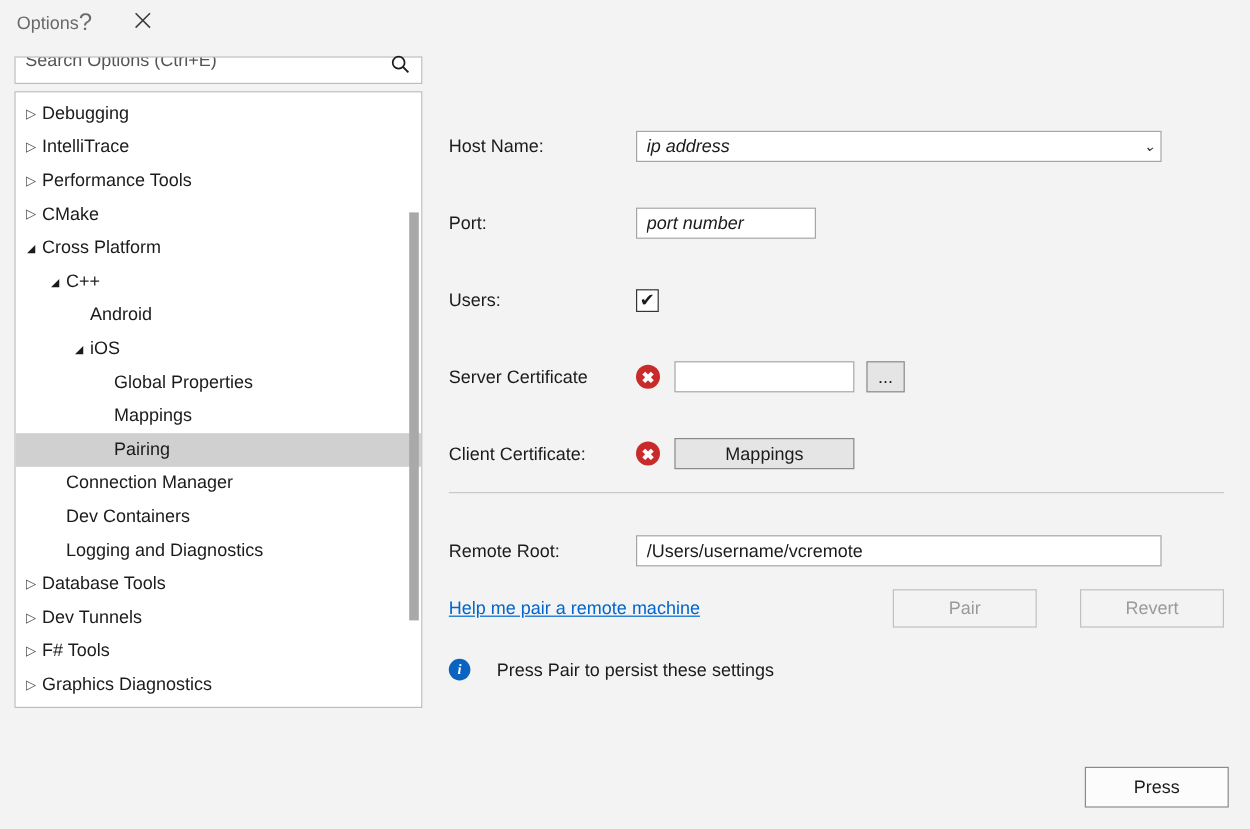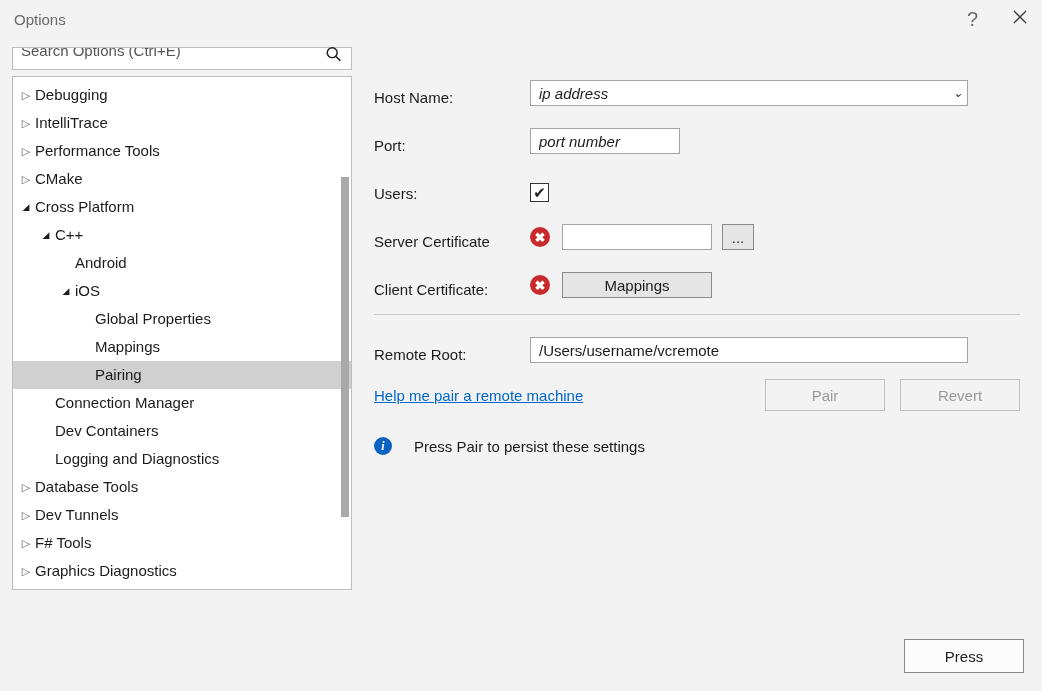--- a/index.html
+++ b/index.html
@@ -1,57 +1,57 @@
 <!DOCTYPE html>
 <html><head>
 <meta charset="utf-8">
 <style>
   * { box-sizing: border-box; }
   html, body { margin: 0; padding: 0; font-family: "Segoe UI", Tahoma, sans-serif; font-size: 15px; color: #1b1b1b; background: #fff; }
   .window { width: 1042px; height: 691px; background: #f3f3f3; position: relative; font-weight: 400; }
-  .titlebar { display: flex; align-items: center; justify-content: space-between; padding: 4px 14px 0 14px; height: 34px; color: #6a6a6a; }
+  .titlebar { display: flex; align-items: center; padding: 4px 14px 0 14px; height: 34px; color: #6a6a6a; }
   .titlebar .title { font-size: 15px; }
   .titlebar .ctrls { display: flex; gap: 34px; align-items: center; color: #3c3c3c; font-size: 18px; }
   .titlebar .ctrls span { cursor: pointer; }
   .body { display: flex; padding: 8px 12px 0 12px; gap: 22px; }
   .left { width: 340px; }
   .search { position: relative; }
   .search input { width: 100%; height: 14px; padding: 3px 34px 18px 8px; border: 1px solid #bdbdbd; background: #ffffff; font-size: 15px; color: #1b1b1b; }
   .search input::placeholder { color: #555; }
   .search .mag { position: absolute; right: 9px; top: 50%; transform: translateY(-50%); }
   .treewrap { margin-top: 6px; border: 1px solid #bdbdbd; background: #ffffff; height: 514px; position: relative; overflow: hidden; }
   .tree { padding: 4px 0; font-size: 15px; line-height: 28px; }
   .node { display: flex; align-items: center; padding-right: 8px; white-space: nowrap; cursor: pointer; }
   .node .arrow { width: 14px; text-align: center; font-size: 11px; color: #555; margin-right: 2px; flex: 0 0 14px; }
   .node.sel { background: #d0d0d0; }
   .ind0 { padding-left: 6px; }
   .ind1 { padding-left: 26px; }
   .ind2 { padding-left: 46px; }
   .ind3 { padding-left: 66px; }
   .scrollthumb { position: absolute; right: 2px; width: 8px; background: #a9a9a9; top: 100px; height: 340px; border-radius: 0; }
   .right { flex: 1; padding: 32px 10px 0 0; font-size: 15px; }
-  .row { display: flex; align-items: flex-end; margin-bottom: 16px; min-height: 32px; }
+  .row { display: flex; align-items: center; margin-bottom: 16px; min-height: 32px; margin-top: 32px; }
   .row .lbl { width: 156px; flex: 0 0 156px; }
   .ctrl-col { display: flex; align-items: center; gap: 10px; }
   input.text, .combo { height: 26px; border: 1px solid #a5a5a5; background: #ffffff; padding: 1px 8px; font-size: 15px; font-style: italic; color: #1b1b1b; }
   .combo { width: 438px; position: relative; font-style: italic; display: flex; align-items: center; }
   .combo .chev { position: absolute; right: 4px; top: 50%; transform: translateY(-50%); font-size: 12px; color: #333; }
   input.port { width: 150px; font-style: italic; }
   input.plain { font-style: normal; }
   .chk { width: 19px; height: 19px; border: 1px solid #333; background: #fff; display: inline-flex; align-items: center; justify-content: center; font-size: 15px; line-height: 1; }
   .err { width: 20px; height: 20px; border-radius: 50%; background: #c92a2a; color: #fff; display: inline-flex; align-items: center; justify-content: center; font-size: 13px; font-weight: bold; margin-right: 2px; }
   .btn { border: 1px solid #8a8a8a; background: #e5e5e5; height: 26px; min-width: 88px; padding: 0 16px; font-size: 15px; color: #1b1b1b; cursor: pointer; }
   .btn.small { min-width: 32px; padding: 0 8px; }
   .btn.wide { min-width: 150px; }
   .btn.dis { color: #9a9a9a; border-color: #c0c0c0; background: #f3f3f3; cursor: default; }
   .divider { border: none; border-top: 1px solid #c9c9c9; margin: 4px 0 16px 0; }
   input.remote { width: 438px; font-style: normal; }
   .link { color: #0066cc; text-decoration: underline; cursor: pointer; }
   .pairrow { display: flex; align-items: center; justify-content: space-between; margin-bottom: 26px;}
-  .pairrow .rbtns { display: flex; gap: 15px; }
+  .pairrow .rbtns { display: flex; gap: 36px; }
   .pairrow .rbtns .btn { min-width: 120px; height: 32px; }
   .info { display: flex; align-items: center; gap: 22px; }
   .info .i { width: 18px; height: 18px; border-radius: 50%; background: #0a63c1; color: #fff; display: inline-flex; align-items: center; justify-content: center; font-size: 12px; font-weight: bold; font-family: Georgia, serif; font-style: italic;}
   .footer { position: absolute; right: 18px; bottom: 18px; display: flex; gap: 20px; }
   .footer .btn { min-width: 120px; height: 34px; background: #fcfcfc; }
   .footer .btn.primary { border: 1px solid #0a63c1; }
   svg.magsvg { width: 18px; height: 18px; }
 </style>
 </head>
 <body>

